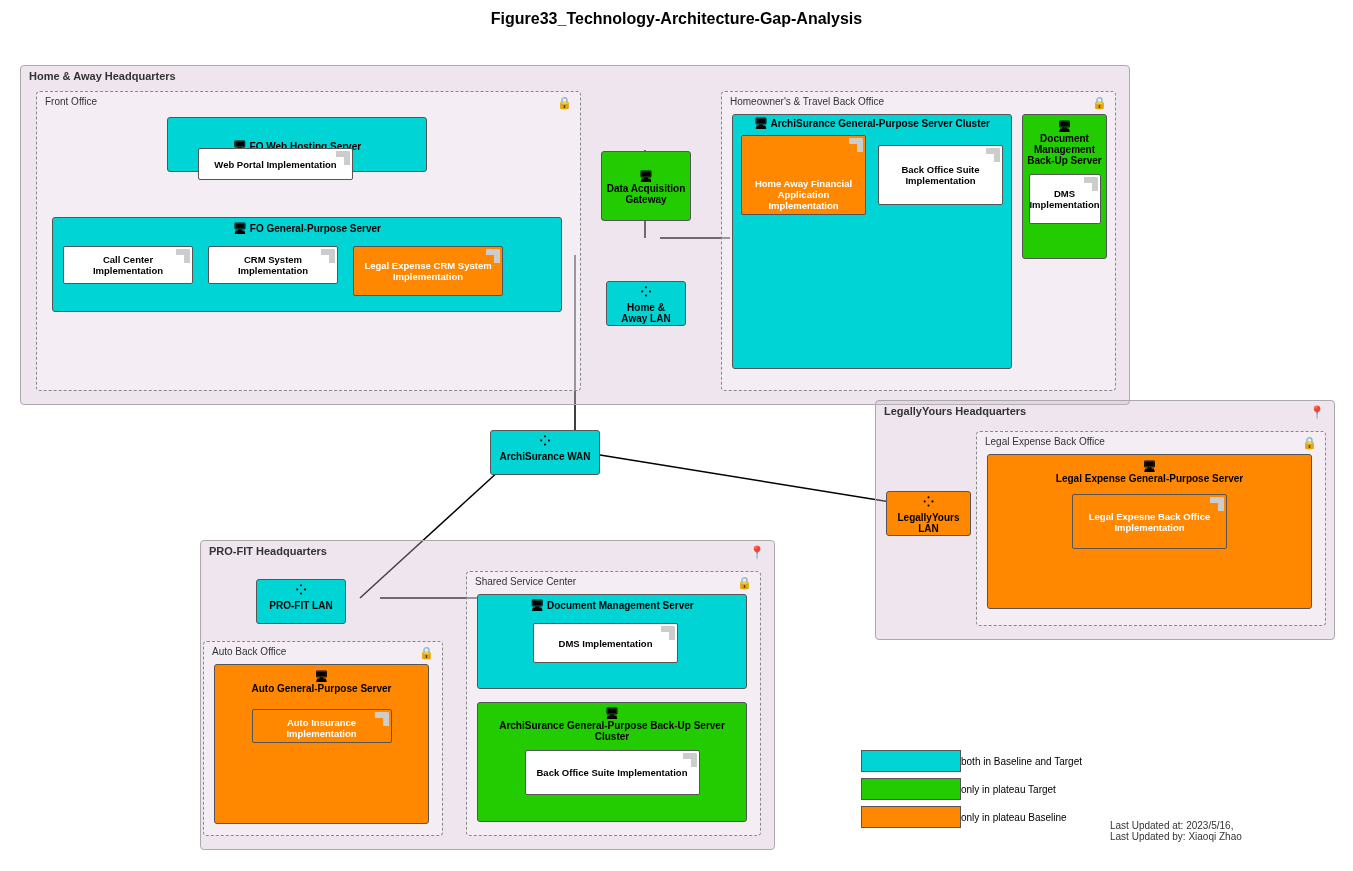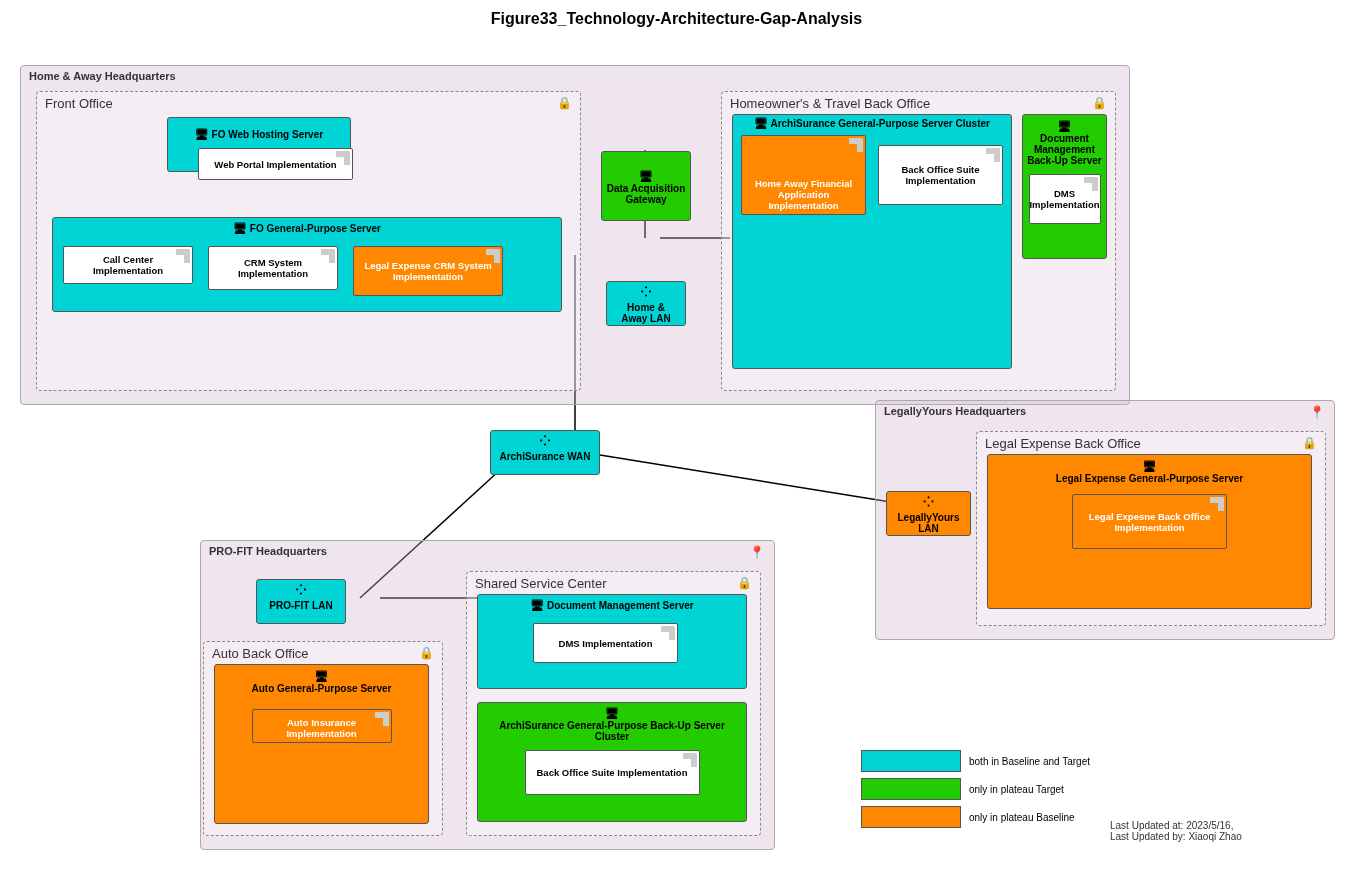--- a/index.html
+++ b/index.html
@@ -24,21 +24,21 @@
     .sub-region {
       position: absolute;
       border: 1.5px dashed #888;
       border-radius: 4px;
       background: rgba(255,255,255,0.3);
     }
     .sub-region-label {
       position: absolute;
       top: 4px;
       left: 8px;
-      font-size: 13px;
+      font-size: 10px;
       color: #333;
     }
 
     .server-box {
       position: absolute;
       border: 1.5px solid #555;
       border-radius: 3px;
       background: #00d4d4;
       padding: 2px 4px;
       text-align: center;
@@ -98,21 +98,21 @@
     }
 
     
     .legend {
       position: absolute;
     }
     .legend-item {
       display: flex;
       align-items: center;
       margin-bottom: 6px;
-      gap: 8px;
+      gap: 0;
       padding-left: 6px;
     }
     .legend-box {
       width: 100px;
       height: 22px;
       border: 1.5px solid #555;
     }
     .legend-box.cyan { background: #00d4d4; }
     .legend-box.orange { background: #ff8800; }
     .legend-box.green { background: #22cc00; }
@@ -153,39 +153,39 @@
   </svg>
 
   <div class="region" style="left:20px; top:65px; width:1110px; height:340px;">
     <span class="region-label">Home &amp; Away Headquarters</span>
 
     <div class="sub-region" style="left:15px; top:25px; width:545px; height:300px;">
       <span class="sub-region-label">Front Office</span>
 
       <span style="position:absolute;top:4px;right:8px;font-size:12px;">🔒</span>
 
-      <div class="server-box" style="left:130px; top:25px; width:184px; height:55px; padding-top:10px;">
+      <div class="server-box" style="left:130px; top:25px; width:260px; height:55px; padding-top:22px;">
         <span style="font-size:11px;">🖥</span>
         <span>FO Web Hosting Server</span>
         
         <div class="impl-box" style="left:30px; top:30px; width:155px; height:32px; display:flex; align-items:center; justify-content:center;">
           <span>Web Portal Implementation</span>
         </div>
       </div>
 
       <div class="server-box" style="left:15px; top:125px; width:510px; height:95px; padding-top:4px;">
         <span style="font-size:11px;">🖥</span>
         <span>FO General-Purpose Server</span>
 
         
         <div class="impl-box" style="left:10px; top:28px; width:130px; height:38px; display:flex; align-items:center; justify-content:center;">
           <span>Call Center Implementation</span>
         </div>
         
-        <div class="impl-box" style="left:155px; top:28px; width:130px; height:44px; display:flex; align-items:center; justify-content:center;">
+        <div class="impl-box" style="left:155px; top:28px; width:130px; height:38px; display:flex; align-items:center; justify-content:center;">
           <span>CRM System Implementation</span>
         </div>
         
         <div class="impl-box orange-bg" style="left:300px; top:28px; width:150px; height:50px; display:flex; align-items:center; justify-content:center;">
           <span>Legal Expense CRM System Implementation</span>
         </div>
       </div>
     </div>
 
     <div class="server-box green" style="left:580px; top:85px; width:90px; height:70px; padding-top:5px; display:flex; flex-direction:column; align-items:center; justify-content:center;">

